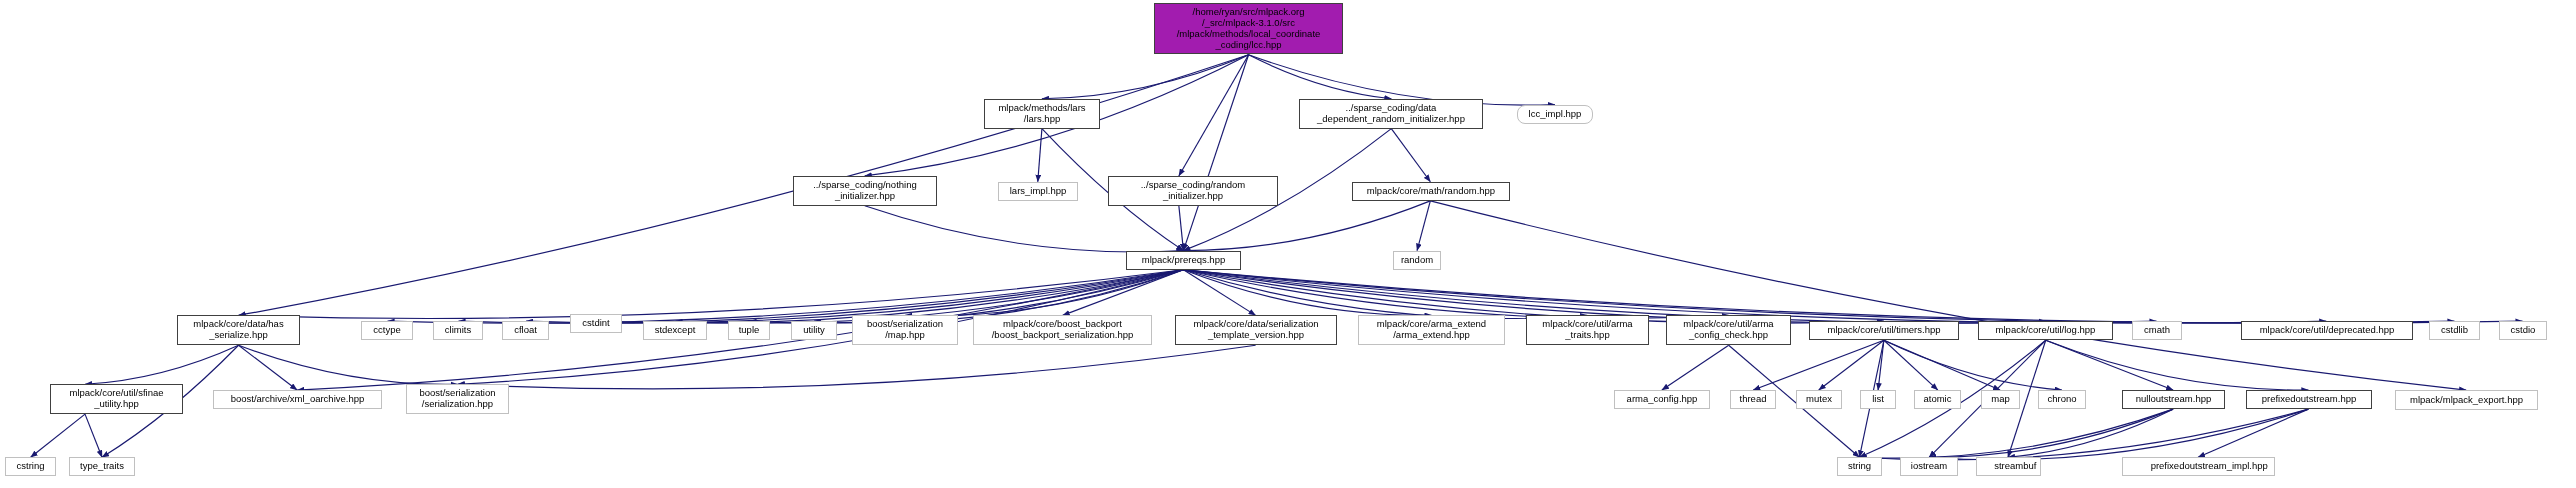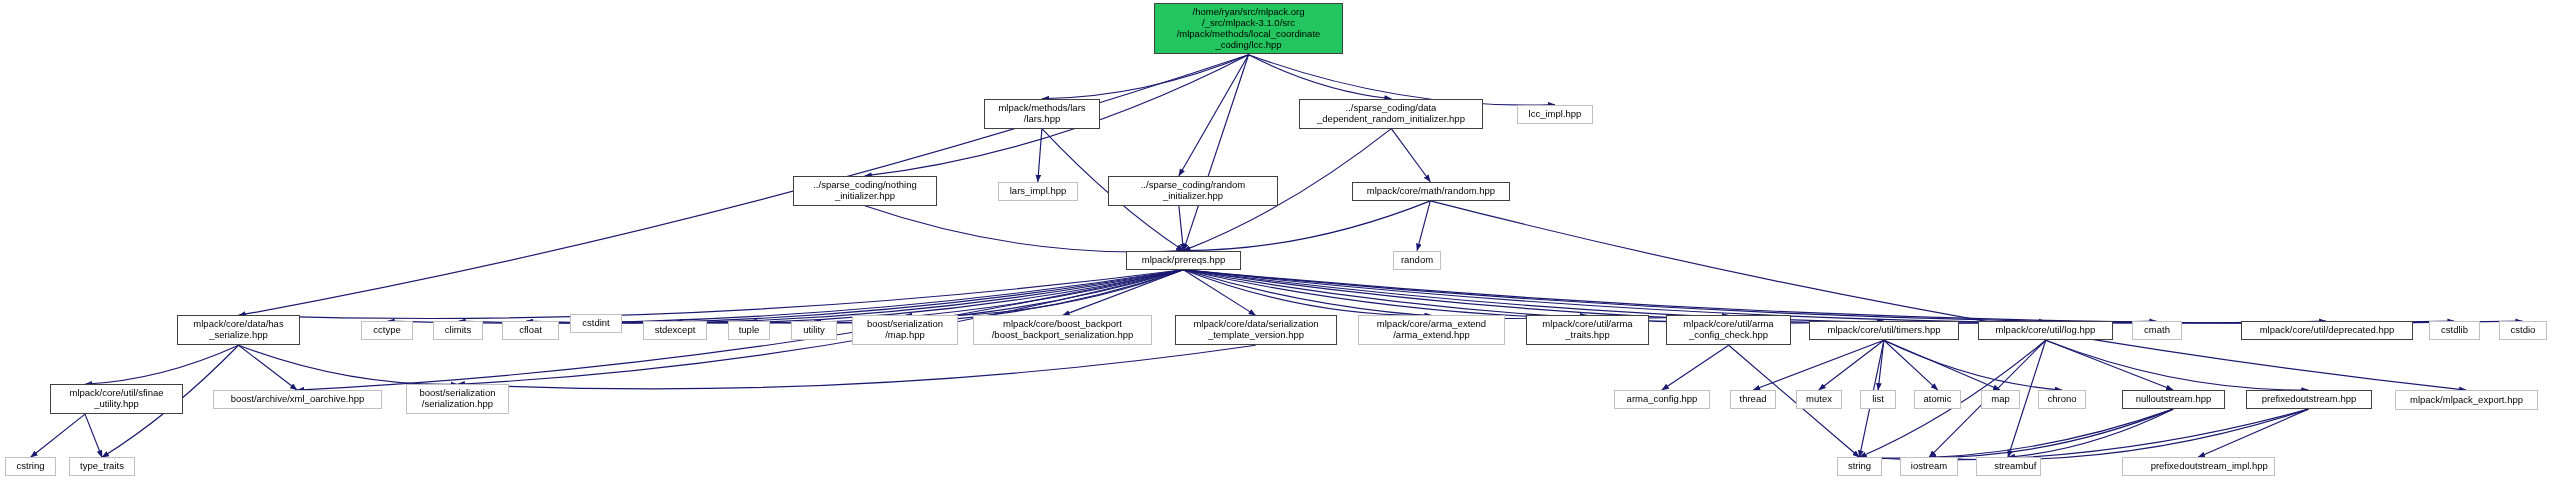--- a/index.html
+++ b/index.html
@@ -36,21 +36,21 @@
     font-size: 9.5px;
     line-height: 10.8px;
     white-space: pre-line;
     padding: 0.8px 2.5px;
     z-index: 5;
   }
   .node.strong {
     border: 1.3px solid #404040;
   }
   .node.root {
-    background: #22c55e;
+    background: #a21caf;
     border: 1.3px solid #404040;
   }
 </style>
 </head>
 <body>
 
 <div id="graph">
   <svg id="edges" xmlns="http://www.w3.org/2000/svg" viewBox="0 0 3103 588" width="2576" height="488">
     <defs>
       <marker id="arrow" markerWidth="9" markerHeight="7" refX="8.5" refY="3.5" orient="auto" markerUnits="userSpaceOnUse">
@@ -127,34 +127,34 @@
   </svg>
   <div id="node-layer">
       <div class="node root" style="left: 1154px; top: 3.3px; width: 189px; height: 51px;">/home/ryan/src/mlpack.org
 /_src/mlpack-3.1.0/src
 /mlpack/methods/local_coordinate
 _coding/lcc.hpp</div>
       <div class="node strong" style="left: 984px; top: 99px; width: 116px; height: 30px;">mlpack/methods/lars
 /lars.hpp</div>
       <div class="node strong" style="left: 1299px; top: 99px; width: 184px; height: 30px;">../sparse_coding/data
 _dependent_random_initializer.hpp</div>
-      <div class="node " style="left: 1517px; top: 105px; width: 76px; height: 19px;">lcc_impl.hpp</div>
+      <div class="node " style="left: 1517px; top: 105px; width: 76px; height: 19px; border-radius: 8px;">lcc_impl.hpp</div>
       <div class="node strong" style="left: 793px; top: 176px; width: 144px; height: 30px;">../sparse_coding/nothing
 _initializer.hpp</div>
       <div class="node " style="left: 998px; top: 182px; width: 80px; height: 19px;">lars_impl.hpp</div>
       <div class="node strong" style="left: 1108px; top: 176px; width: 170px; height: 30px;">../sparse_coding/random
 _initializer.hpp</div>
       <div class="node strong" style="left: 1352px; top: 182px; width: 158px; height: 19px;">mlpack/core/math/random.hpp</div>
       <div class="node strong" style="left: 1126px; top: 251px; width: 115px; height: 19px;">mlpack/prereqs.hpp</div>
       <div class="node " style="left: 1393px; top: 251px; width: 48px; height: 19px;">random</div>
       <div class="node strong" style="left: 177px; top: 315px; width: 123px; height: 30px;">mlpack/core/data/has
 _serialize.hpp</div>
       <div class="node " style="left: 361px; top: 321px; width: 52px; height: 19px;">cctype</div>
       <div class="node " style="left: 433px; top: 321px; width: 50px; height: 19px;">climits</div>
-      <div class="node " style="left: 502px; top: 321px; width: 57px; height: 19px;">cfloat</div>
+      <div class="node " style="left: 502px; top: 321px; width: 47px; height: 19px;">cfloat</div>
       <div class="node " style="left: 570px; top: 314px; width: 52px; height: 19px;">cstdint</div>
       <div class="node " style="left: 643px; top: 321px; width: 64px; height: 19px;">stdexcept</div>
       <div class="node " style="left: 728px; top: 321px; width: 42px; height: 19px;">tuple</div>
       <div class="node " style="left: 791px; top: 321px; width: 46px; height: 19px;">utility</div>
       <div class="node " style="left: 852px; top: 315px; width: 106px; height: 30px;">boost/serialization
 /map.hpp</div>
       <div class="node " style="left: 973px; top: 315px; width: 179px; height: 30px;">mlpack/core/boost_backport
 /boost_backport_serialization.hpp</div>
       <div class="node strong" style="left: 1175px; top: 315px; width: 162px; height: 30px;">mlpack/core/data/serialization
 _template_version.hpp</div>

